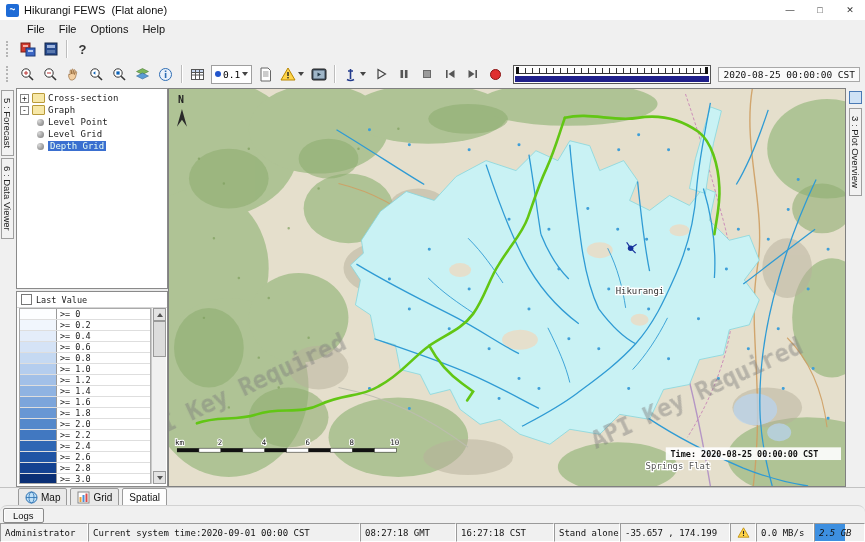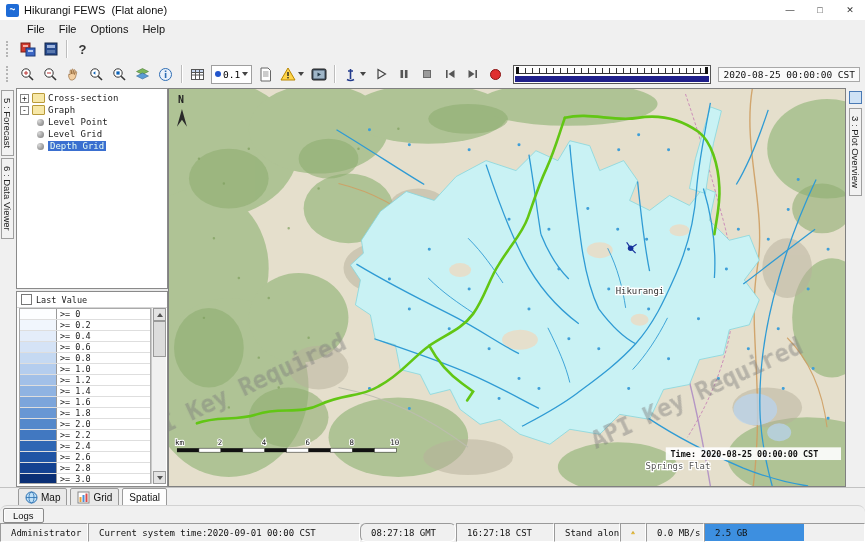--- a/index.html
+++ b/index.html
@@ -74,23 +74,23 @@
   svg text{font-family:"DejaVu Sans Mono",monospace;}
 
   
   .tabbar{position:absolute;top:487px;left:0;right:0;height:18px;background:#f0f0f0;border-top:1px solid #c2c2c2;display:flex;align-items:flex-end;padding-left:18px;}
   .btab{display:flex;align-items:center;gap:3px;height:16px;padding:0 6px;border:1px solid #9a9a9a;background:#e9e9e9;font-size:10px;margin-right:3px;border-radius:2px 2px 0 0;color:#111;}
   .btab.active{background:#fdfdfd;flex-direction:column;}
   .mini{font-size:9px;color:#333;padding:0 2px;line-height:10px;}
   .logsrow{position:absolute;top:505px;left:0;right:0;height:18px;background:#f0f0f0;border-top:1px solid #d2d2d2;display:flex;align-items:center;padding-left:3px;border-radius:7px;}
   .logs-btn{font-size:9.5px;border:1px solid #8a8a8a;background:#f4f4f4;padding:1px 9px;border-radius:2px;box-shadow:inset 1px 1px 0 #fff;color:#111;}
   .statusbar{position:absolute;top:523px;left:0;right:0;height:19px;background:#f0f0f0;display:flex;font-family:"DejaVu Sans Mono",monospace;font-size:9px;color:#111;}
-  .scell{box-sizing:border-box;border:1px solid;border-color:#9a9a9a #ffffff #ffffff #9a9a9a;display:flex;align-items:center;padding:0 10px;white-space:nowrap;overflow:hidden;flex:none;}
-  .w1{width:88px;} .w2{width:272px;} .w3{width:96px;border-radius:6px;} .w4{width:98px;} .w5{width:66px;} .w6{width:110px;} .w7{width:26px;justify-content:center;} .w8{width:58px;}
-  .w9{flex:1;background:linear-gradient(90deg,#3d8fe0 0 62%,#f0f0f0 62%);}
+  .scell{box-sizing:border-box;border:1px solid;border-color:#9a9a9a #ffffff #ffffff #9a9a9a;display:flex;align-items:center;padding:0 4px;white-space:nowrap;overflow:hidden;flex:none;}
+  .w1{width:88px;} .w2{width:272px;} .w3{width:96px;} .w4{width:98px;} .w5{width:66px;} .w6{width:110px;} .w7{width:26px;justify-content:center;} .w8{width:58px;}
+  .w9{flex:1;background:linear-gradient(90deg,#3d8fe0 0 62%,#f0f0f0 62%);font-style:italic;}
 </style>
 </head>
 <body>
 
 <div class="window">
 
   <div class="titlebar">
     <div class="app-icon">~</div>
     <div class="title-text">Hikurangi FEWS  (Flat alone)</div>
     <div class="win-controls">
@@ -544,20 +544,21 @@
   <div class="logsrow">
     <span class="logs-btn">Logs</span>
   </div>
 
   <div class="statusbar">
     <div class="scell w1">Administrator</div>
     <div class="scell w2">Current system time:2020-09-01 00:00 CST</div>
     <div class="scell w3">08:27:18 GMT</div>
     <div class="scell w4">16:27:18 CST</div>
     <div class="scell w5">Stand alone</div>
+    <div class="scell w6">-35.657 , 174.199</div>
     <div class="scell w7">
       <svg width="13" height="11" viewBox="0 0 16 14">
           <path d="M8,1 L15,13 L1,13 Z" fill="#ffd54a" stroke="#b88600"></path>
           <rect x="7.3" y="5" width="1.4" height="4" fill="#222"></rect>
           <rect x="7.3" y="10" width="1.4" height="1.4" fill="#222"></rect>
         </svg>
     </div>
     <div class="scell w8">0.0 MB/s</div>
     <div class="scell w9">2.5 GB</div>
   </div>

